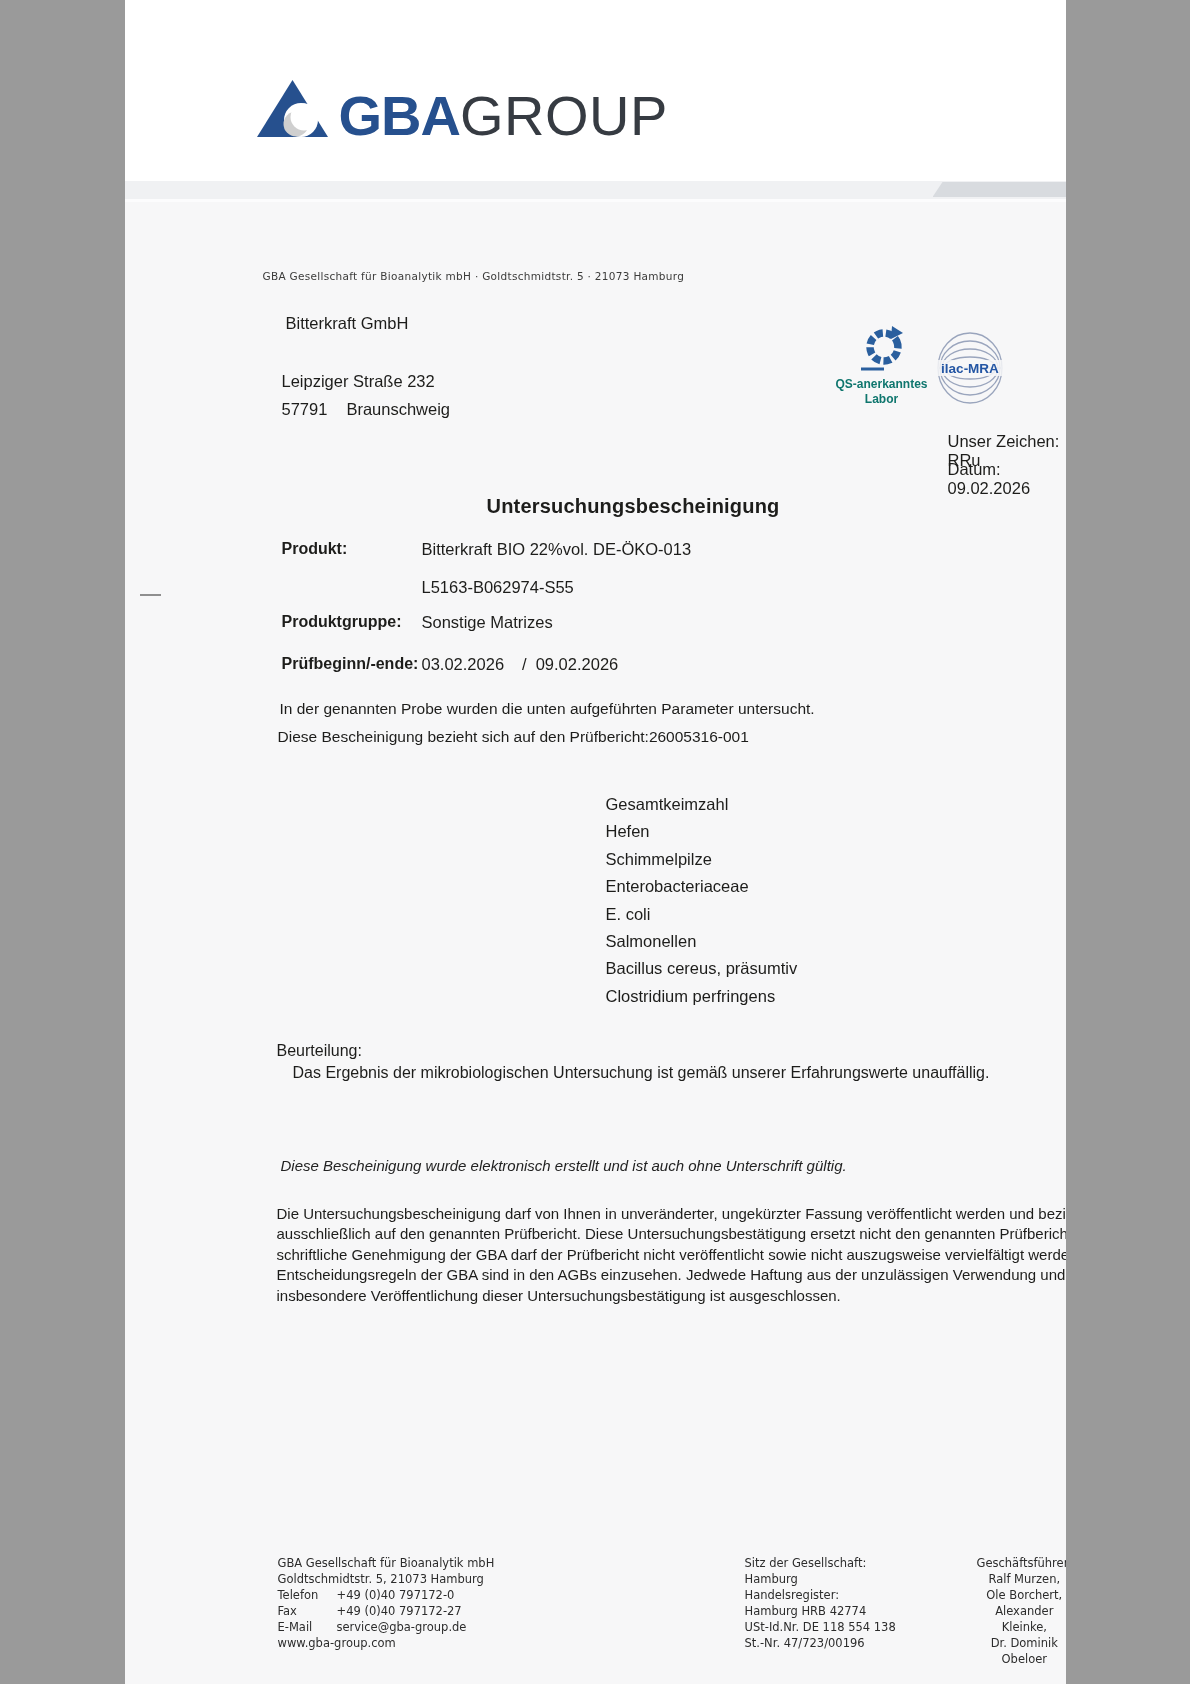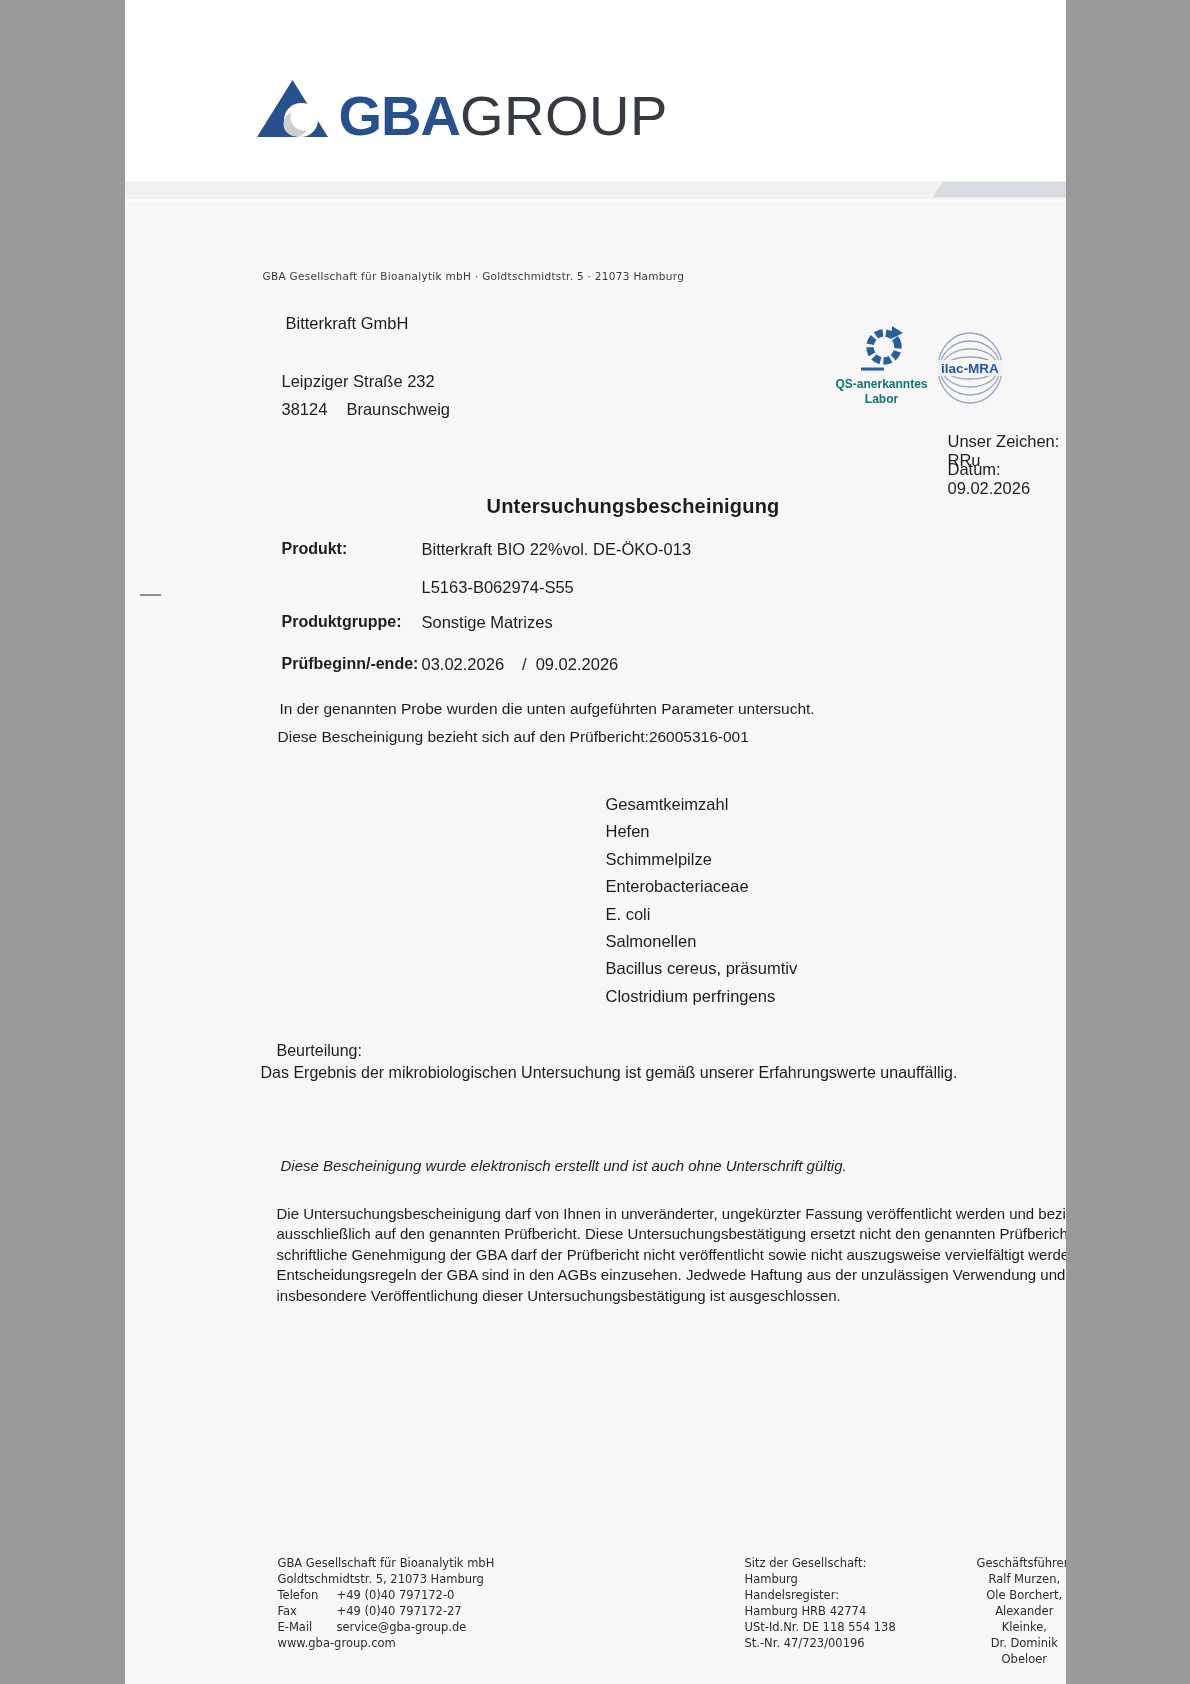--- a/index.html
+++ b/index.html
@@ -42,21 +42,21 @@
   .flabel{position:absolute;left:157px;font-weight:bold;font-size:16px;}
   .fvalue{position:absolute;left:297px;font-size:16.5px;}
   .y540{top:540px;} .y578{top:578px;} .y613{top:613px;} .y655{top:655px;}
   .psep{margin:0 9px 0 18px;}
 
   .intro1{position:absolute;left:155px;top:700px;font-size:15.5px;}
   .intro2{position:absolute;left:153px;top:728px;font-size:15.5px;}
   .intro2 .val{}
   .params{position:absolute;left:481px;top:791px;font-size:16.5px;line-height:27.4px;}
   .blabel{position:absolute;left:152px;top:1042px;font-size:16px;}
-  .btext{position:absolute;left:136px;top:1064px;font-size:16px;}
+  .btext{position:absolute;left:168px;top:1064px;font-size:16px;}
   .enote{position:absolute;left:156px;top:1157px;font-size:15px;font-style:italic;color:#222;}
   .disc{position:absolute;left:152px;top:1204px;width:860px;font-size:15px;line-height:20.4px;}
 
   .f{font-family:"DejaVu Sans",sans-serif;font-size:11.5px;line-height:16px;color:#2c2c2c;}
   .fc1{position:absolute;left:153px;top:1555px;}
   .fc2{position:absolute;left:620px;top:1555px;}
   .fc3{position:absolute;left:852px;top:1555px;text-align:center;}
   .crow{display:flex;}
   .clabel{width:59px;}
   .mosaic{position:absolute;left:996px;top:1537px;}
@@ -77,21 +77,21 @@
     <path d="M35.5 0 L71 57 L0 57 Z" fill="#26508e"></path>
     <circle cx="44" cy="40" r="17" fill="#ffffff"></circle>
     <circle cx="39" cy="44" r="12.5" fill="#cfcfcf"></circle>
     <circle cx="47" cy="37" r="13.5" fill="#ffffff"></circle>
   </svg>
   <div class="logo-text"><span class="logo-gba">GBA</span><span class="logo-group">GROUP</span></div>
 
   <div class="sender">GBA Gesellschaft für Bioanalytik mbH · Goldtschmidtstr. 5 · 21073 Hamburg</div>
   <div class="rname">Bitterkraft GmbH</div>
   <div class="rstreet">Leipziger Straße 232</div>
-  <div class="rzip"><span>38124</span><span class="rcity">Braunschweig</span></div>
+  <div class="rzip"><span>57791</span><span class="rcity">Braunschweig</span></div>
 
   <div class="qs">
     <svg width="46" height="50" viewBox="0 0 46 50">
       <circle cx="25" cy="23" r="14" fill="none" stroke="#2a5f9e" stroke-width="7.5" stroke-dasharray="7.5 3" transform="rotate(-25 25 23)"></circle>
       <path d="M33 2 L44 9 L32 15 Z" fill="#2a5f9e"></path>
       <line x1="2" y1="45" x2="25" y2="45" stroke="#2a5f9e" stroke-width="3"></line>
     </svg>
     <div class="qs-l">QS-anerkanntes</div>
     <div class="qs-l">Labor</div>
   </div>

